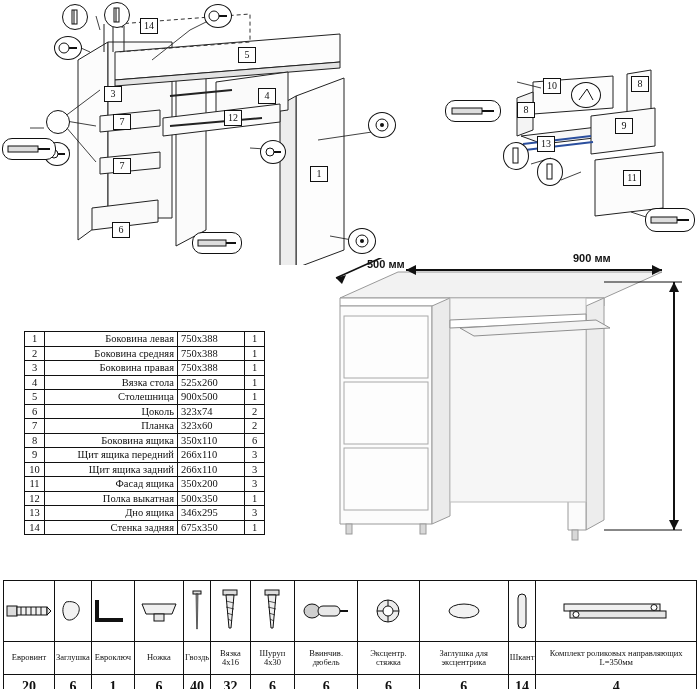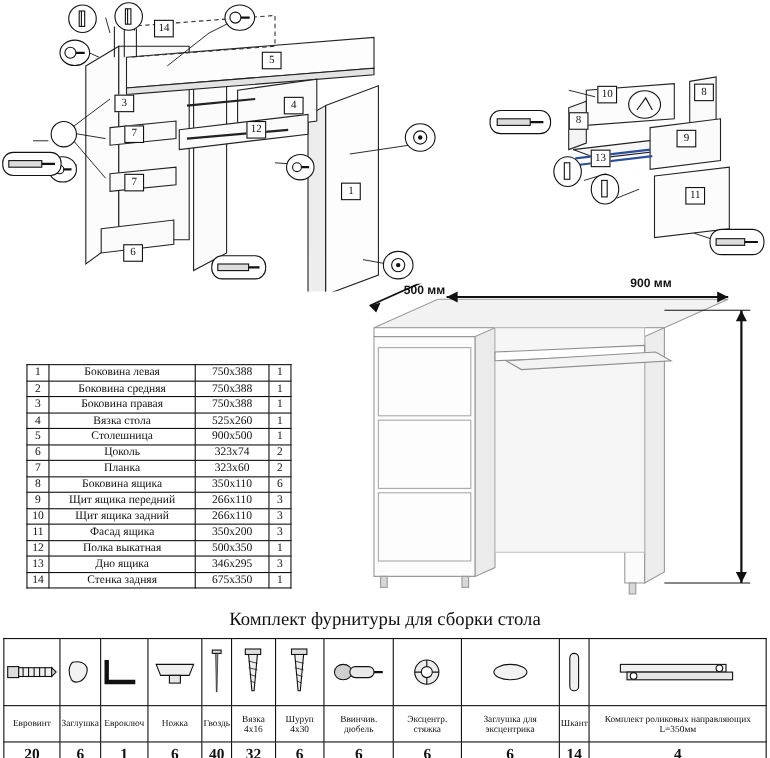--- a/index.html
+++ b/index.html
@@ -29,22 +29,22 @@
   
   .dim-label{position:absolute;font-weight:bold;font-size:11px;font-family:"Liberation Sans",sans-serif;margin-left:47px;}
 
   
   #parts-table{position:absolute;left:24px;top:331px;border-collapse:collapse;}
   #parts-table td{
     border:1px solid #111;font-size:10.5px;line-height:11px;
     padding:0 3px;height:13.5px;font-family:"Liberation Serif", serif;
   }
   #parts-table td.idx{width:13px;text-align:center;}
-  #parts-table td.nm{width:126px;text-align:center;}
-  #parts-table td.sz{width:60px;text-align:center;}
+  #parts-table td.nm{width:126px;text-align:right;}
+  #parts-table td.sz{width:60px;}
   #parts-table td.qt{width:13px;text-align:center;}
 
   
   #hw-title{
     position:absolute;left:0;right:0;top:553px;text-align:center;
     font-size:17px;font-family:"Liberation Serif", serif;
   }
 
   
   #hw-table{position:absolute;left:3px;top:580px;border-collapse:collapse;width:694px;}
@@ -376,21 +376,20 @@
         </tr>
         <tr>
           <td class="idx">14</td>
           <td class="nm">Стенка задняя</td>
           <td class="sz">675x350</td>
           <td class="qt">1</td>
         </tr>
       </tbody>
   </table>
 
-  <div id="hw-title">Комплект фурнитуры для сборки стола</div>
 
   <table id="hw-table">
     <tbody>
       <tr class="icons" id="hw-icons">
           <td>
             <div class="icon-wrap">
               <svg width="48" height="22">
                 <rect x="2" y="6" width="10" height="10" fill="#ddd" stroke="#111"></rect>
                 <rect x="12" y="7" width="30" height="8" fill="#f0f0f0" stroke="#111"></rect>
                 <line x1="16" y1="7" x2="16" y2="15" stroke="#111"></line>

